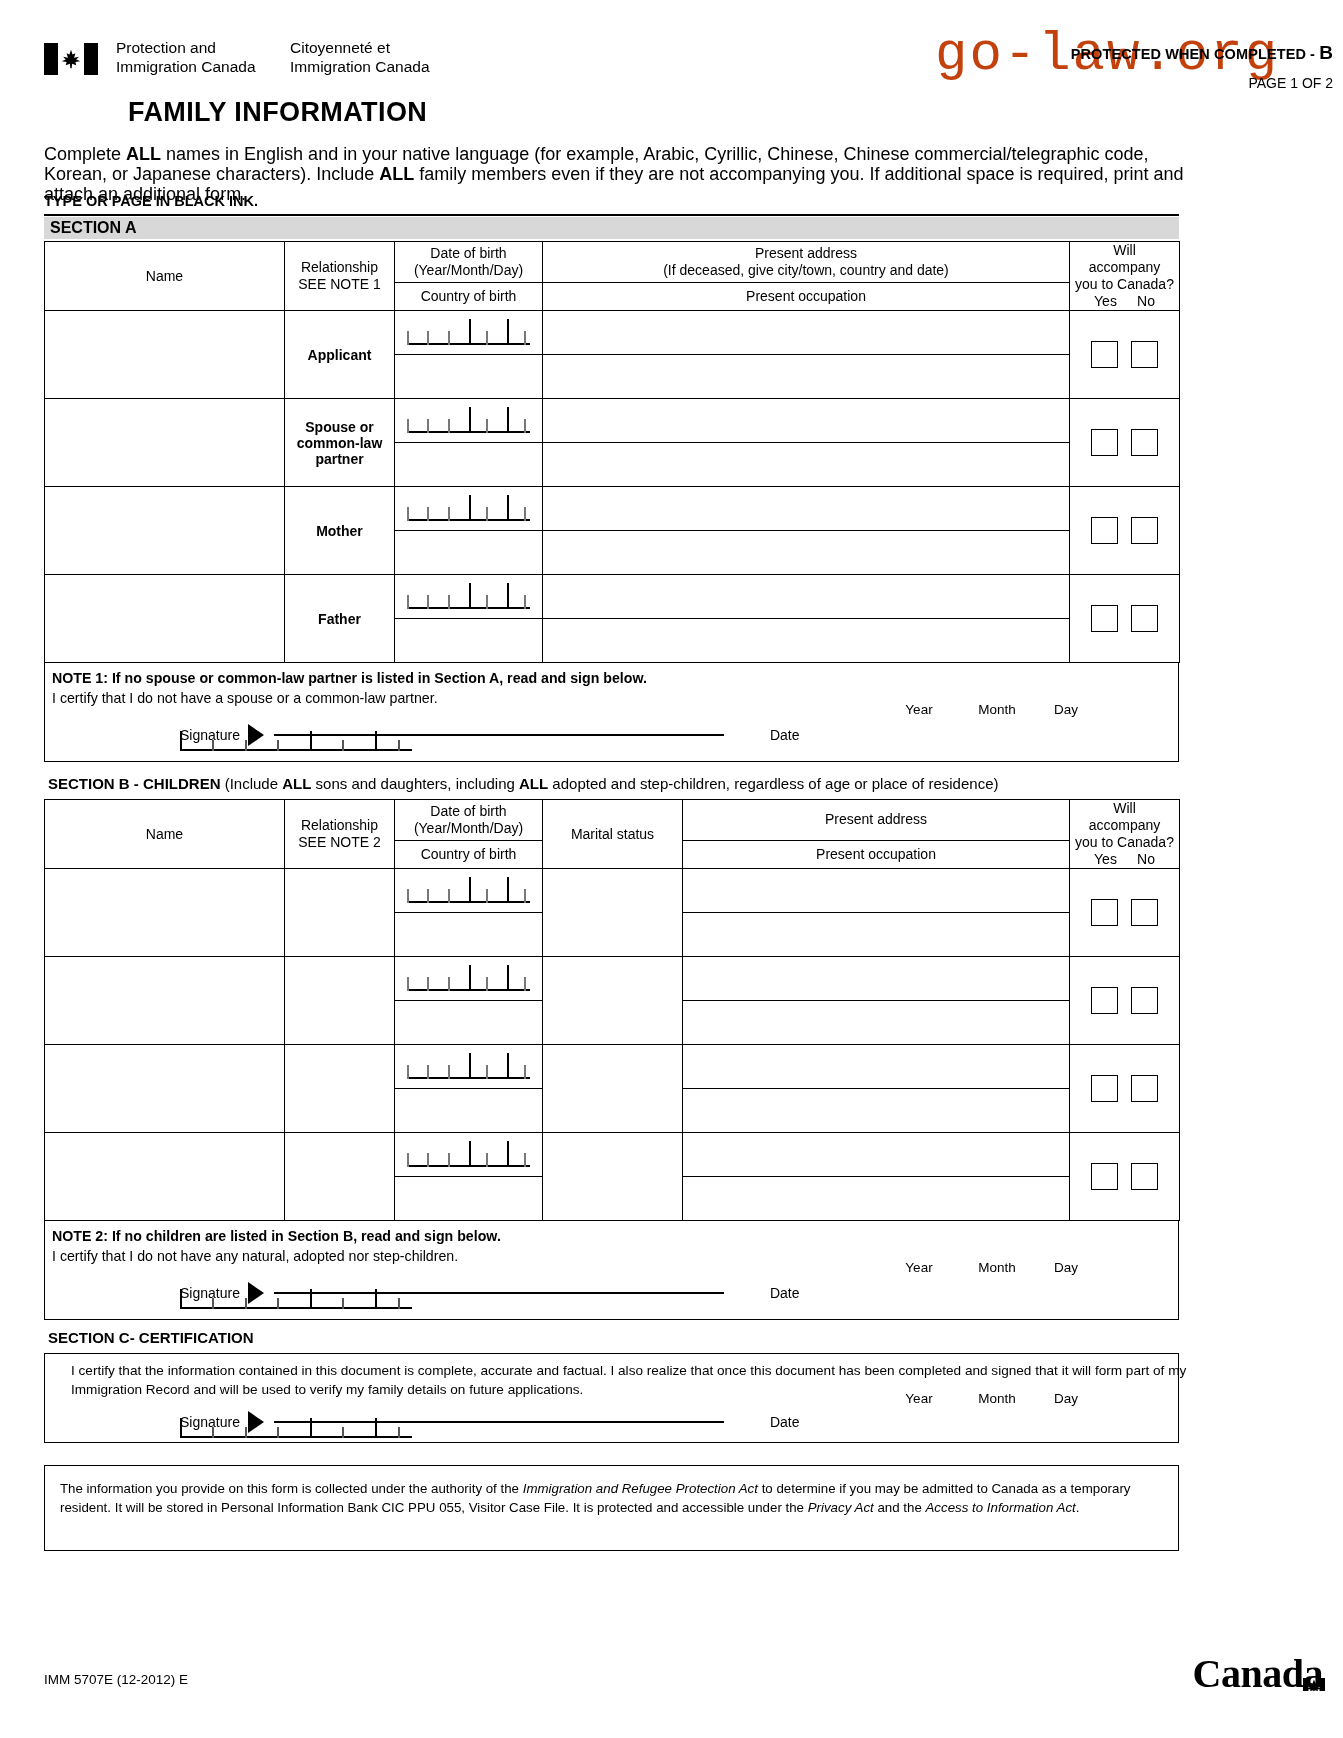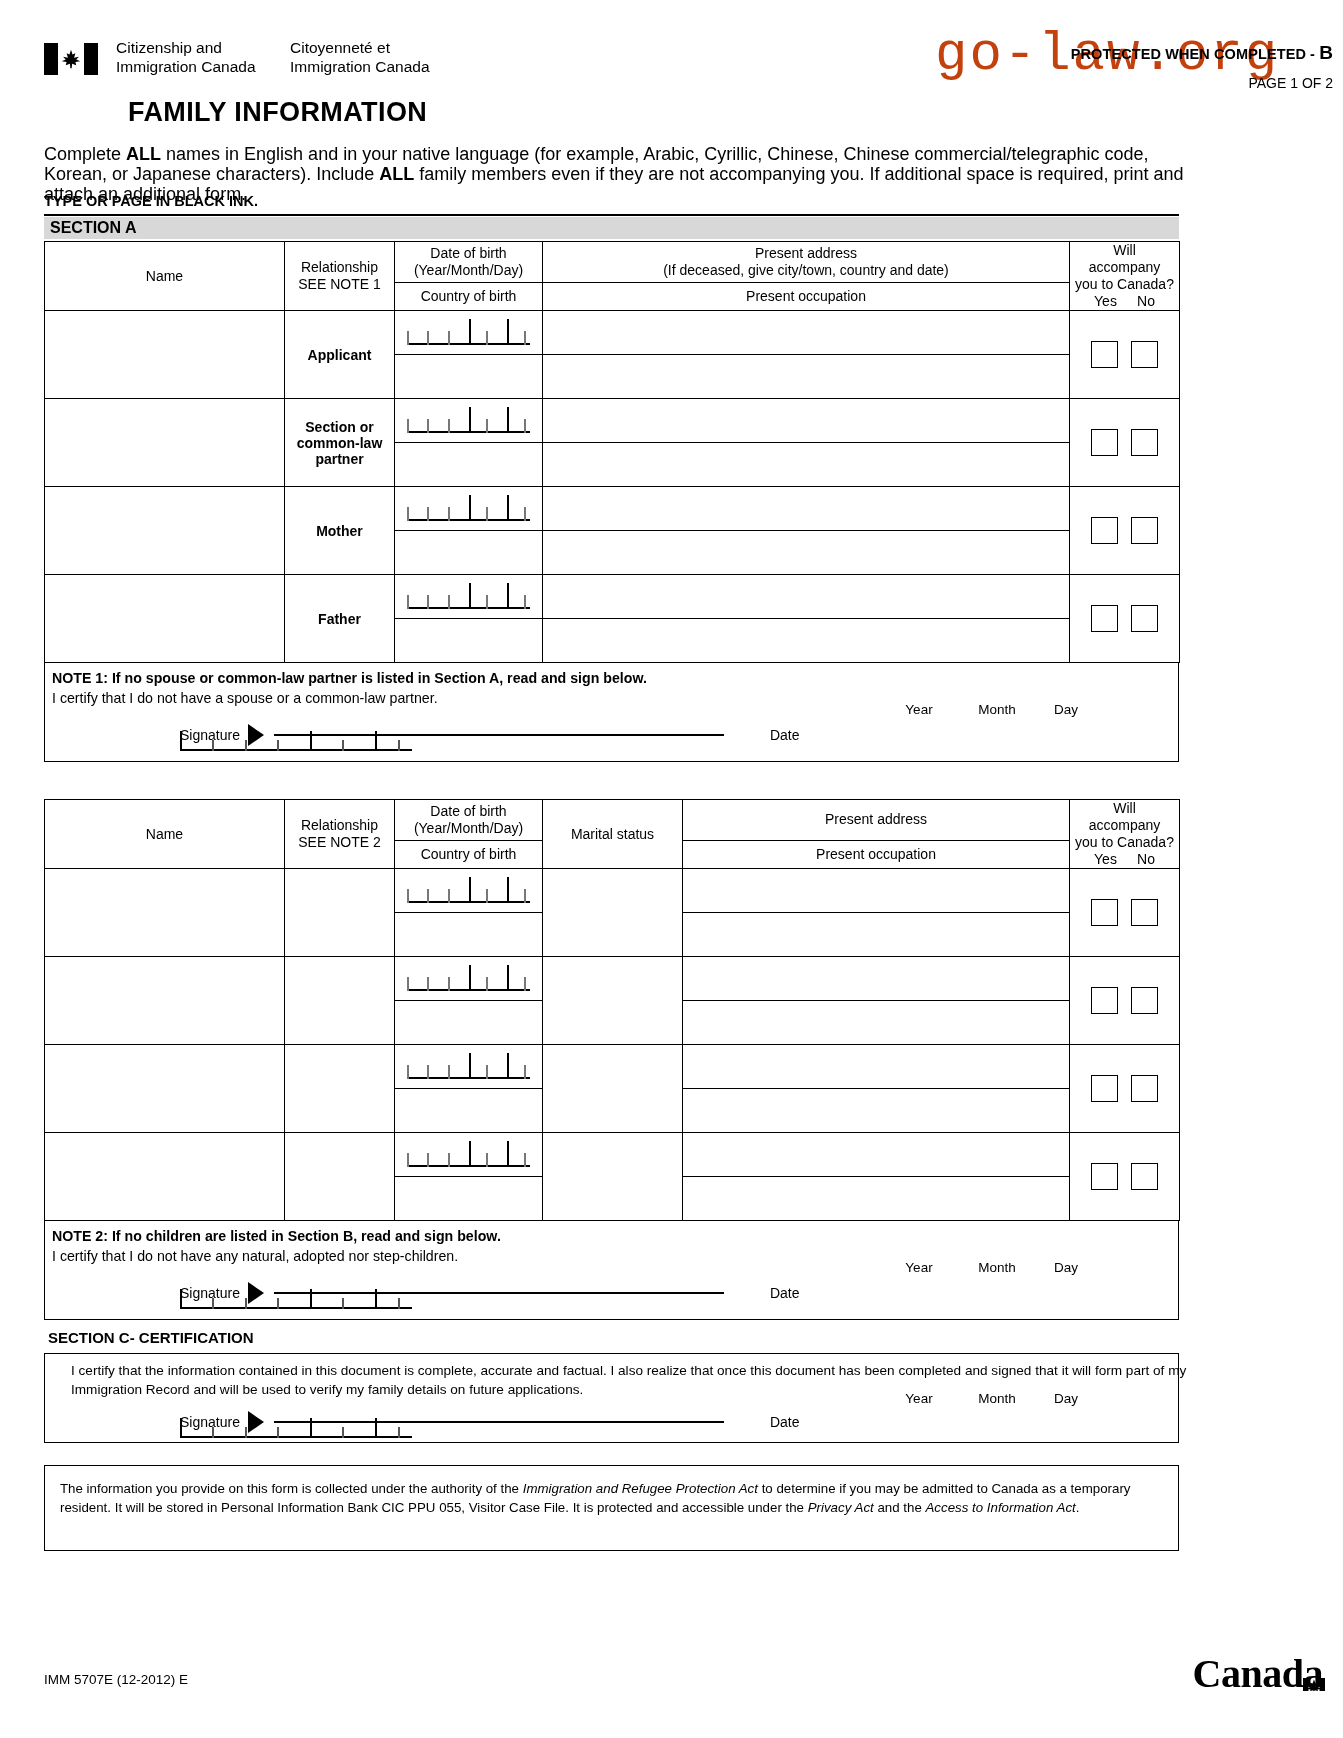--- a/index.html
+++ b/index.html
@@ -103,21 +103,21 @@
     <div class="flag">
       <div class="bar bl"></div>
       <div class="bar br"></div>
       <div class="leafbox">
         <svg width="22" height="22" viewBox="0 0 100 100" aria-hidden="true">
           <path fill="#000" d="M50 8 L57 30 L70 24 L64 44 L86 40 L74 52 L92 60 L70 64 L74 78 L55 72 L53 92 L47 92 L45 72 L26 78 L30 64 L8 60 L26 52 L14 40 L36 44 L30 24 L43 30 Z"></path>
         </svg>
       </div>
     </div>
     <div class="deptcol en">
-      <div>Citizenship and</div>
+      <div>Protection and</div>
       <div>Immigration Canada</div>
     </div>
     <div class="deptcol">
       <div>Citoyenneté et</div>
       <div>Immigration Canada</div>
     </div>
   </div>
 
   <div class="formtitle">FAMILY INFORMATION</div>
 
@@ -208,21 +208,21 @@
           <td>
             <div class="cbwrap">
               <span class="cb"></span>
               <span class="cb"></span>
             </div>
           </td>
         </tr>
         <tr style="height: 88px;">
           <td></td>
           <td class="bold">
-            <div>Section or</div>
+            <div>Spouse or</div>
             <div>common-law</div>
             <div>partner</div>
           </td>
           <td style="padding:0">
             <div style="height:50%;border-bottom:1px solid #000;box-sizing:border-box;">
               <div class="comb">
                 <div class="base"></div>
                 <i class="" style="left:8%;height:14px;"></i>
                 <i class="" style="left:22%;height:14px;"></i>
                 <i class="" style="left:36%;height:14px;"></i>
@@ -329,20 +329,23 @@
         <i class="" style="left:14%;height:11px;"></i>
         <i class="" style="left:28%;height:11px;"></i>
         <i class="" style="left:42%;height:11px;"></i>
         <i class="t" style="left:56%;height:20px;"></i>
         <i class="" style="left:70%;height:11px;"></i>
         <i class="t" style="left:84%;height:20px;"></i>
         <i class="" style="left:94%;height:11px;"></i>
       </span>
   </div>
 
+  <div class="sechdr plain" id="secBhdr" style="top: 772px; background: transparent; height: 24px; line-height: 24px; padding-left: 4px; font-size: 15px;">
+    <span class="bold">SECTION B - CHILDREN</span><span class="reg"> (Include <b>ALL</b> sons and daughters, including <b>ALL</b> adopted and step-children, regardless of age or place of residence)</span>
+  </div>
 
   <table class="grid" id="tableB" style="left: 44px; width: 1135px; top: 799px;">
     <colgroup>
       <col style="width:240px">
         <col style="width:110px">
         <col style="width:148px">
       <col style="width:140px">
         <col style="width:387px">
         <col style="width:110px">
     </colgroup>

